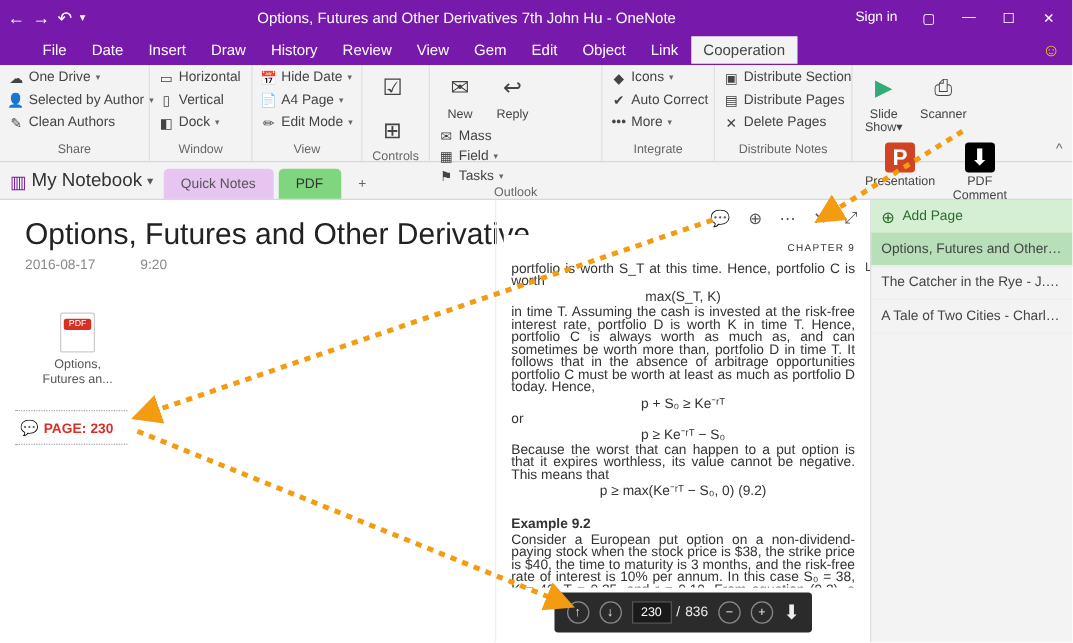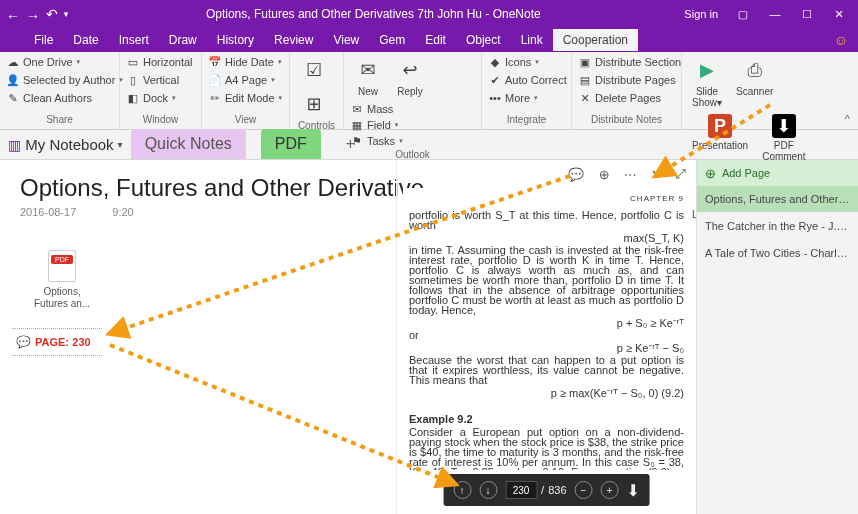--- a/index.html
+++ b/index.html
@@ -22,21 +22,21 @@
 .ritem .ic{width:14px;height:14px;display:inline-flex;align-items:center;justify-content:center;font-size:11px}
 .ritem .dd{font-size:7px;color:#666;margin-left:1px}
 .rbig{display:flex;flex-direction:column;align-items:center;justify-content:center;padding:2px 6px;cursor:pointer;color:#444;gap:2px}
 .rbig .ic{width:28px;height:28px;display:flex;align-items:center;justify-content:center;font-size:18px}
 .rbig .lbl{font-size:10px;text-align:center;line-height:11px}
 .collapse{margin-left:auto;padding:4px 8px;color:#666;cursor:pointer;align-self:flex-end}
 .nbbar{height:30px;background:#f3f3f3;border-bottom:1px solid #d8d8d8;display:flex;align-items:center;padding:0 8px;gap:8px}
 .nbsel{display:flex;align-items:center;gap:4px;color:#555;cursor:pointer;font-size:14px}
 .nbsel .book{color:#7719aa;font-size:14px}
 .sectabs{display:flex;align-items:flex-end;height:100%}
-.sectab{padding:6px 14px;border-radius:4px 4px 0 0;cursor:pointer;font-size:16px;margin-right:15px}
+.sectab{padding:6px 14px;border-radius:4px 4px 0 0;cursor:pointer;font-size:11px;margin-right:4px}
 .sectab.quick{background:#e6c6f0;color:#555}
 .sectab.pdf{background:#7fd67f;color:#333}
 .sectab.add{background:transparent;color:#666;padding:6px 10px}
 .search{margin-left:auto;width:150px;height:20px;border:1px solid #bbb;padding:2px 6px;color:#999;font-size:11px;background:#fff}
 .main{position:absolute;top:160px;left:0;right:0;bottom:0;display:flex}
 .page{flex:1;padding:14px 20px;position:relative;overflow:hidden}
 .pgtitle{font-size:24px;color:#222;font-weight:400;margin-bottom:4px}
 .pgmeta{color:#888;font-size:10px;display:flex;gap:36px;margin-bottom:26px}
 .pdfatt{position:absolute;top:90px;left:34px;display:flex;flex-direction:column;align-items:center;gap:4px;cursor:pointer}
 .pdfatt .picon{width:28px;height:32px;background:#fff;border:1px solid #ccc;border-radius:2px;position:relative}
@@ -44,21 +44,21 @@
 .pdfatt .plbl{font-size:10px;color:#555;text-align:center;line-height:12px;max-width:64px}
 .pageno{position:absolute;top:168px;left:12px;right:auto;width:90px;border-top:1px dotted #aaa;border-bottom:1px dotted #aaa;padding:6px 4px;display:flex;align-items:center;gap:4px}
 .pageno .cm{color:#999;font-size:12px}
 .pageno .lbl{color:#d93025;font-weight:600;font-size:12px}
 .pdfviewer{position:absolute;top:0;bottom:0;right:0;width:300px;border-left:1px solid #eee}
 .pdfhdr{height:28px;display:flex;align-items:center;justify-content:flex-end;gap:14px;padding:0 10px;color:#555}
 .pdfhdr span{cursor:pointer;font-size:13px}
 .pdfbody{position:absolute;top:28px;left:6px;right:6px;bottom:44px;background:#fff;overflow:hidden;font-size:8px;color:#333;padding:6px;line-height:10px}
 .pdfbody .ch{text-align:right;font-size:8px;margin-bottom:6px;letter-spacing:1px}
 .pdfbody p{margin-bottom:3px;text-align:justify}
-.pdfbody .eq{text-align:right;margin:2px 0}
+.pdfbody .eq{text-align:center;margin:2px 0}
 .pdfbody .sec{font-weight:bold;margin-top:16px}
 .pdftool{position:absolute;bottom:8px;left:50%;transform:translateX(-50%);height:32px;background:#2b2b2b;border-radius:3px;display:flex;align-items:center;gap:8px;padding:0 10px;color:#eee}
 .pdftool .tb{width:18px;height:18px;border:1px solid #888;border-radius:50%;display:flex;align-items:center;justify-content:center;cursor:pointer;font-size:10px}
 .pdftool .pn{display:flex;align-items:center;gap:4px;font-size:11px}
 .pdftool .pn input{width:32px;height:18px;background:#1a1a1a;border:1px solid #555;color:#fff;text-align:center;font-size:10px}
 .pdftool .ad{font-size:16px;cursor:pointer}
 .sidebar{width:162px;background:#f3f3f3;border-left:1px solid #ddd;display:flex;flex-direction:column}
 .addpage{height:26px;background:#d5efd5;display:flex;align-items:center;gap:6px;padding:0 8px;color:#2a6e2a;cursor:pointer;font-size:11px}
 .addpage .plus{font-size:13px}
 .pglist{flex:1}

